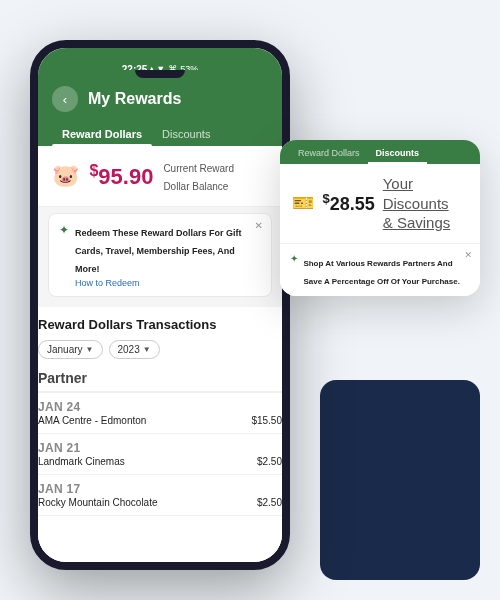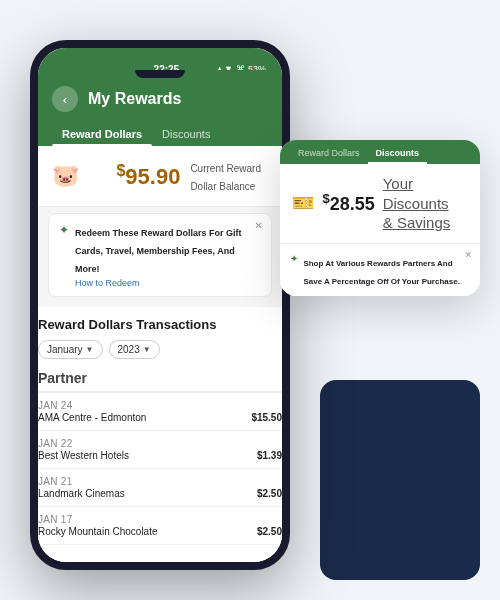--- a/index.html
+++ b/index.html
@@ -33,25 +33,24 @@
       box-shadow: 0 20px 60px rgba(0,0,0,0.35);
       overflow: hidden;
       display: flex;
       flex-direction: column;
     }
 
     
     .status-bar {
       background: #3a7d44;
       display: flex;
-      justify-content: flex-end;
+      justify-content: center;
       align-items: center;
       padding: 20px 16px 0;
       height: 22px;
-      gap: 36px;
     }
     .status-time {
       color: #fff;
       font-size: 10px;
       font-weight: 600;
     }
     .status-icons {
       display: flex;
       align-items: center;
       gap: 3px;
@@ -144,22 +143,21 @@
       align-items: center;
       gap: 10px;
       border-bottom: 1px solid #eee;
     }
     .balance-icon {
       font-size: 22px;
     }
     .balance-amount {
       font-size: 22px;
       font-weight: 800;
-      color: #a16207;
-      margin-left: 27px;
+      color: #be185d;
     }
     .balance-amount .dollar {
       font-size: 16px;
       vertical-align: super;
       font-weight: 700;
     }
     .balance-label {
       font-size: 10px;
       color: #555;
       line-height: 1.3;
@@ -246,39 +244,40 @@
     .col-partner {
       font-size: 14px;
       font-weight: 700;
       color: #444;
     }
     .transaction-row {
       padding: 7px 0;
       border-bottom: 1px solid #f0f0f0;
     }
     .tx-date {
-      font-size: 10px;
+      font-size: 12px;
       color: #888;
       text-transform: uppercase;
       letter-spacing: 0.3px;
+      font-weight: bold;
     }
     .tx-details {
       display: flex;
       justify-content: space-between;
       align-items: flex-end;
       margin-top: 1px;
     }
     .tx-name {
       font-size: 10px;
       color: #222;
     }
     .tx-amount {
       font-size: 10px;
       color: #222;
-      font-weight: 700;
+      font-weight: 400;
     }
 
     
     .discount-card {
       position: absolute;
       right: 0;
       top: 120px;
       width: 200px;
       background: #fff;
       border-radius: 16px;
@@ -458,27 +457,20 @@
         </div>
 
         <div class="transaction-row">
           <div class="tx-date">JAN 24</div>
           <div class="tx-details">
             <span class="tx-name">AMA Centre - Edmonton</span>
             <span class="tx-amount">$15.50</span>
           </div>
         </div>
 
-        <div class="transaction-row">
-          <div class="tx-date">JAN 22</div>
-          <div class="tx-details">
-            <span class="tx-name">Best Western Hotels</span>
-            <span class="tx-amount">$1.39</span>
-          </div>
-        </div>
 
         <div class="transaction-row">
           <div class="tx-date">JAN 21</div>
           <div class="tx-details">
             <span class="tx-name">Landmark Cinemas</span>
             <span class="tx-amount">$2.50</span>
           </div>
         </div>
 
         <div class="transaction-row">

